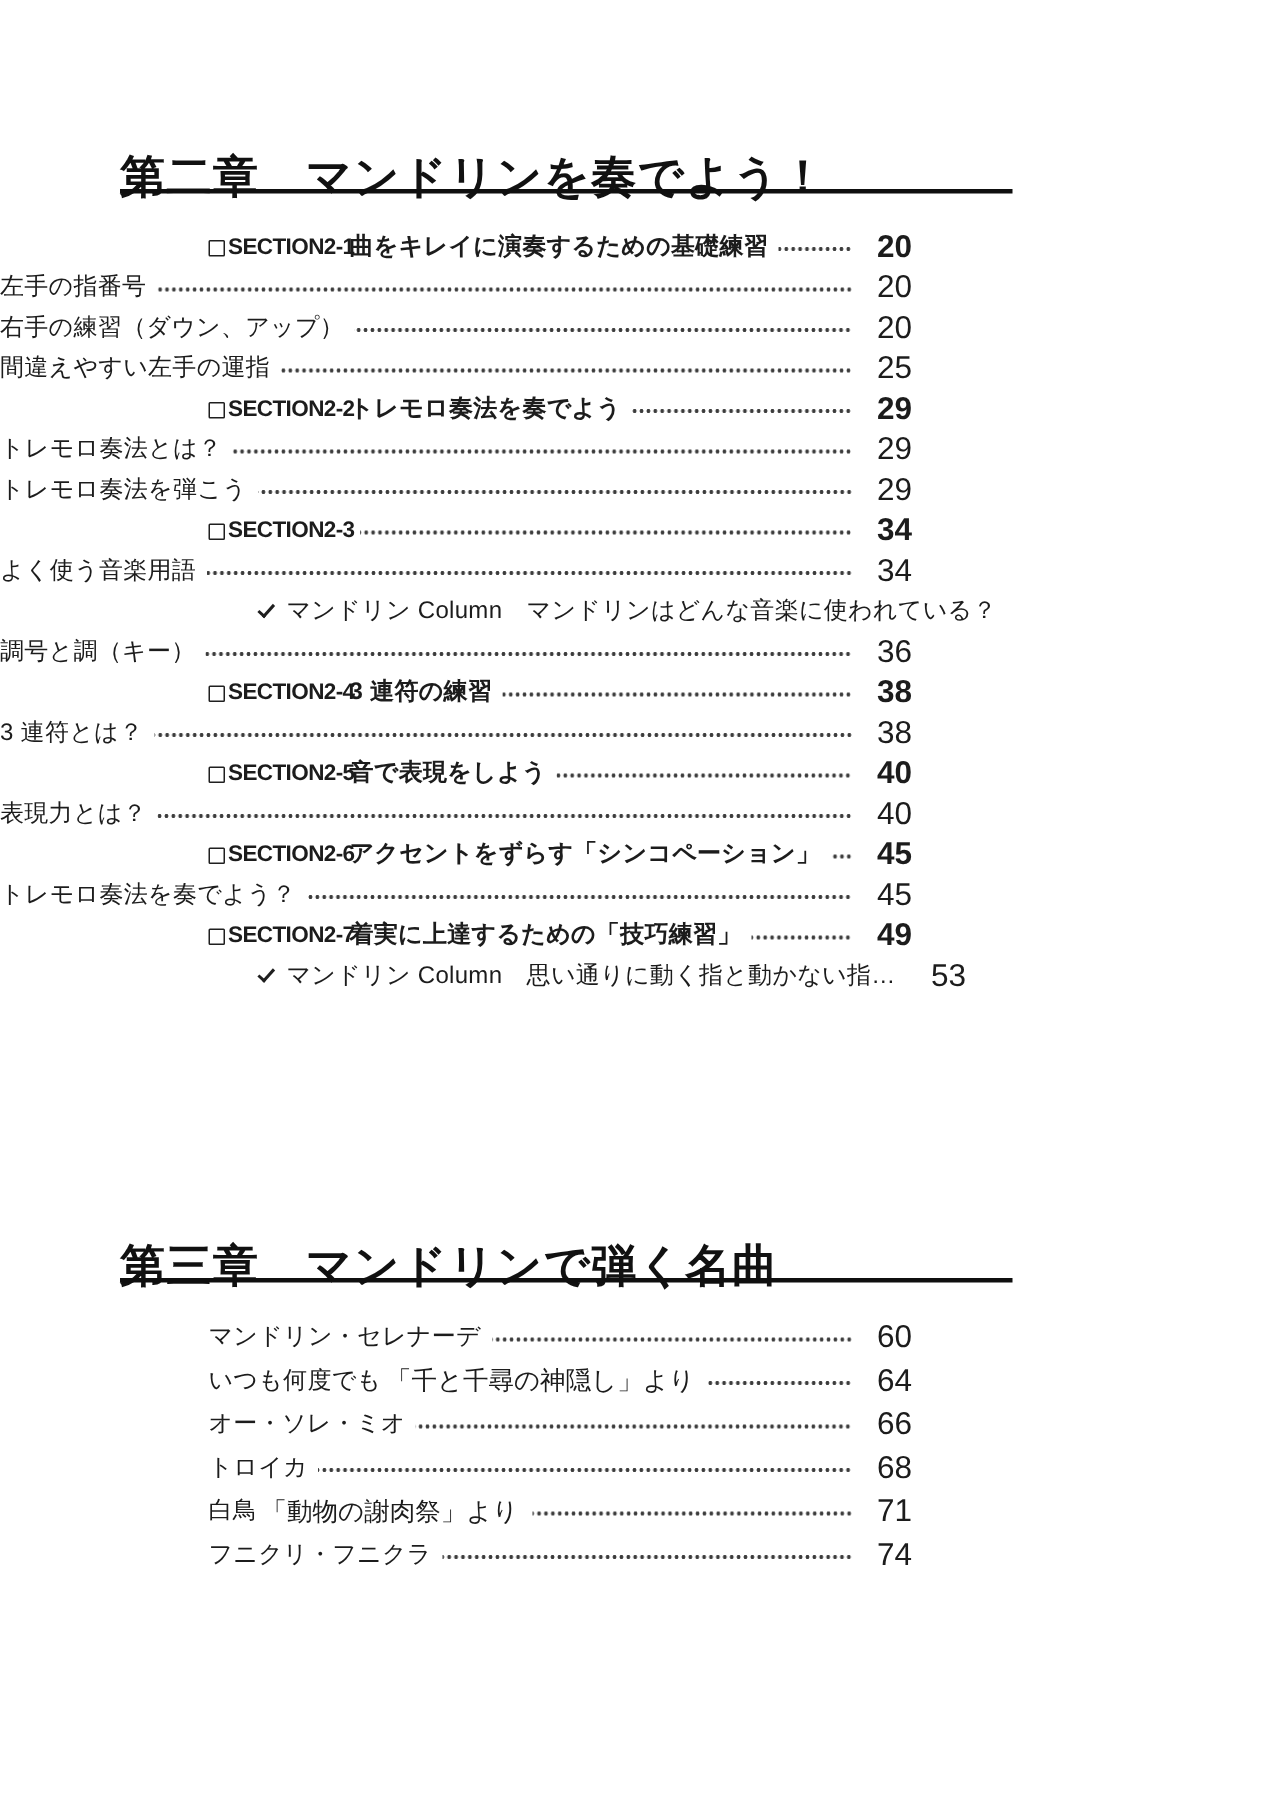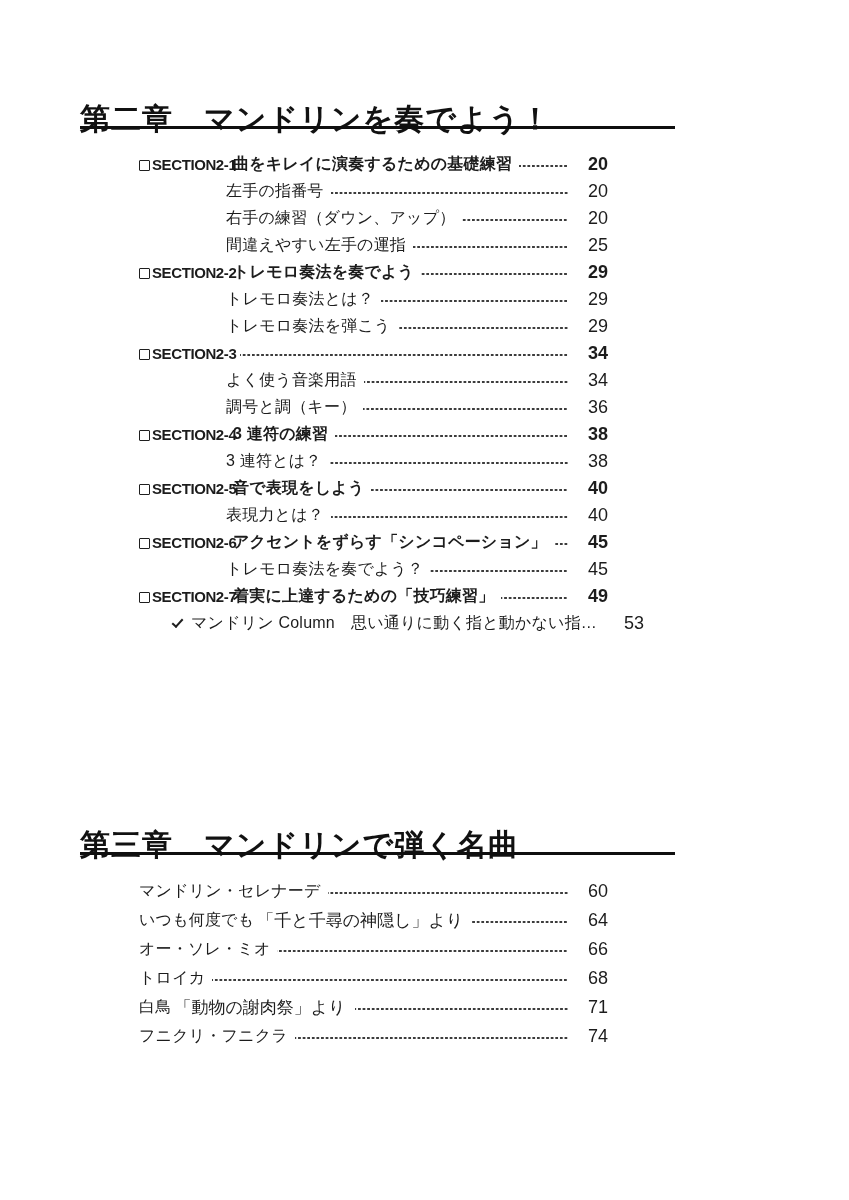--- a/index.html
+++ b/index.html
@@ -32,21 +32,21 @@
   #toc-ch2{top:151px;}
   #toc-ch3{top:877px;}
   .row{
     display:flex;align-items:center;
     height:27px;
     padding-right:67px;
     font-size:16px;
   }
   #toc-ch3 .row{height:29px;}
   .row.section{padding-left:139px;}
-  .row.sub{padding-left:226px;}
+  .row.sub{}
   .row.column{padding-left:172px;}
   .row.song{padding-left:139px;}
   .labelwrap{
     flex:none;width:94px;
     display:flex;align-items:center;
   }
   .sq{
     flex:none;display:inline-block;
     width:9px;height:9px;
     border:1.5px solid #1f1f1f;
@@ -81,21 +81,21 @@
     flex:1;height:8px;align-self:center;
     margin:3px 10px 0 7px;
     background-image:radial-gradient(circle,#3c3c3c 1.15px,transparent 1.45px);
     background-size:4.6px 8px;
     background-repeat:repeat-x;
     background-position:right center;
   }
   .pnum{
     flex:none;width:30px;
     text-align:right;
-    font-size:18px;
+    font-size:21px;
     letter-spacing:0;
   }
   .row.section .pnum{font-weight:700;}
 </style>
 </head>
 <body>
 
 <div class="page">
 
   <h1 class="chapter-heading" id="ch2-heading">第二章　マンドリンを奏でよう！</h1>
@@ -150,20 +150,26 @@
           <span class="slabel">SECTION2-3</span>
         </span>
         <span class="leader"></span>
         <span class="pnum">34</span>
       </div>
       <div class="row sub">
         <span class="etitle">よく使う音楽用語</span>
         <span class="leader"></span>
         <span class="pnum">34</span>
       </div>
+      <div class="row column">
+        <span class="chk"></span>
+        <span class="etitle">マンドリン Column　マンドリンはどんな音楽に使われている？</span>
+        <span class="leader"></span>
+        <span class="pnum">35</span>
+      </div>
       <div class="row sub">
         <span class="etitle">調号と調（キー）</span>
         <span class="leader"></span>
         <span class="pnum">36</span>
       </div>
       <div class="row section">
         <span class="labelwrap">
           <span class="sq"></span>
           <span class="slabel">SECTION2-4</span>
         </span>

